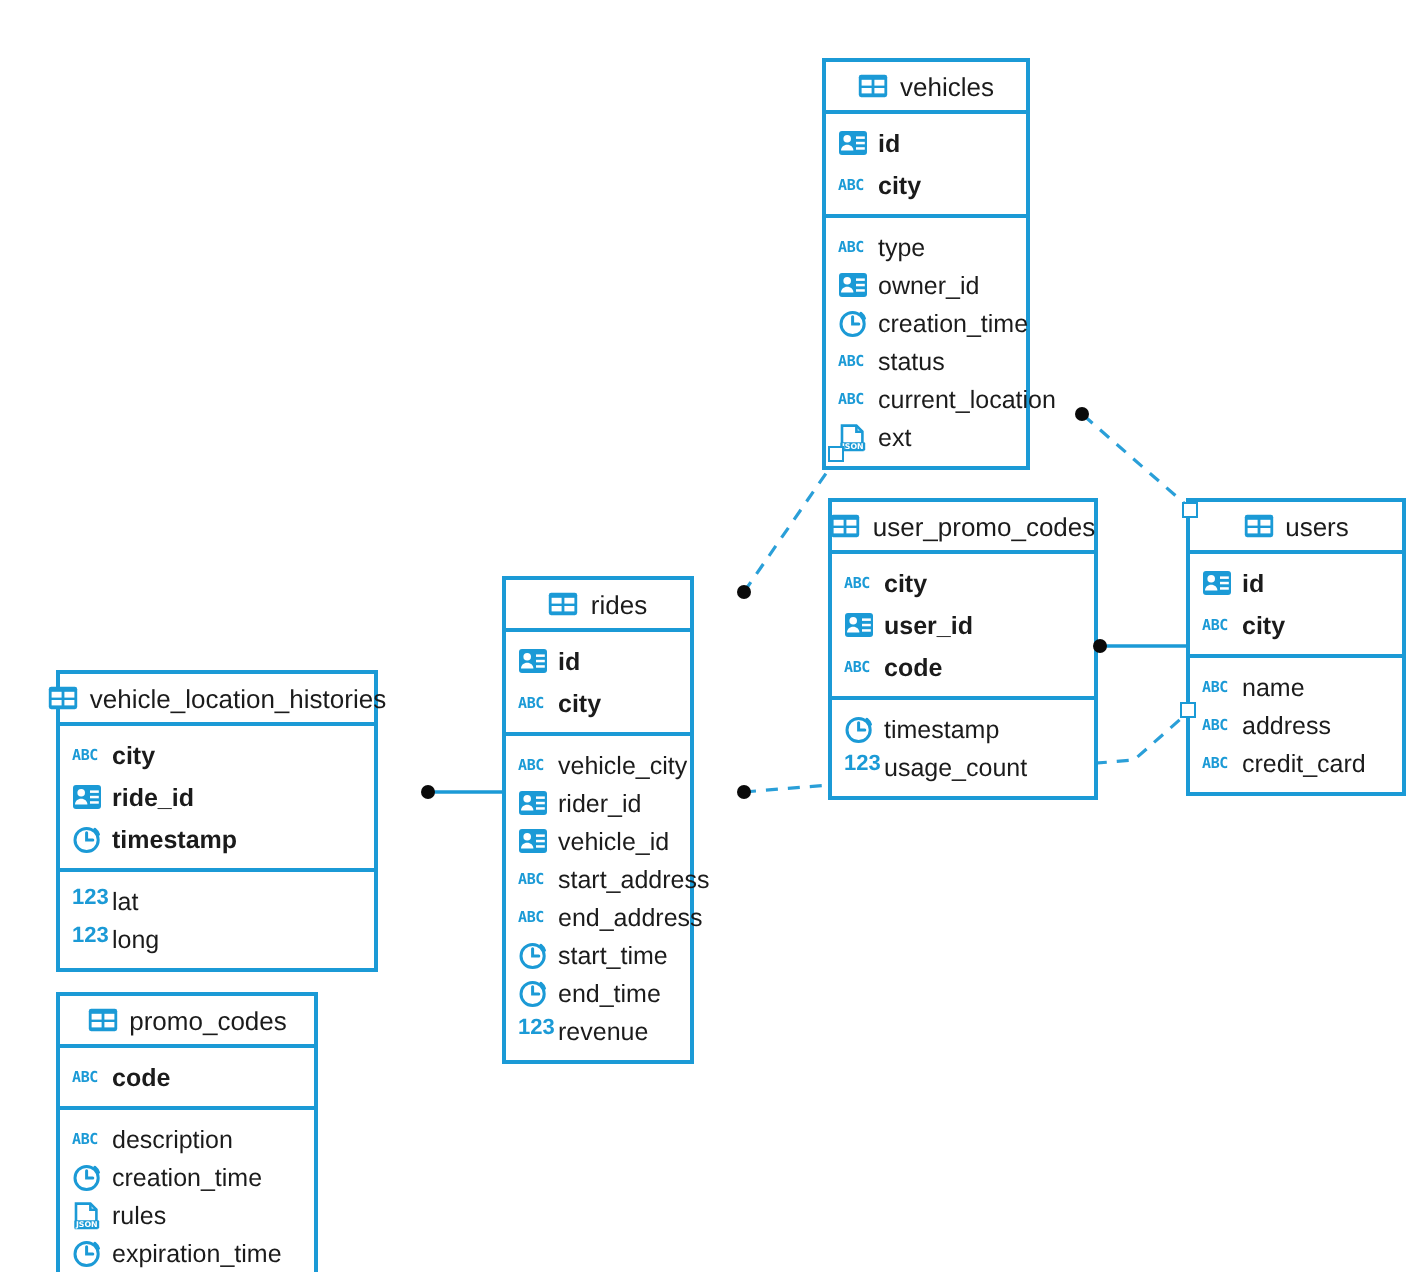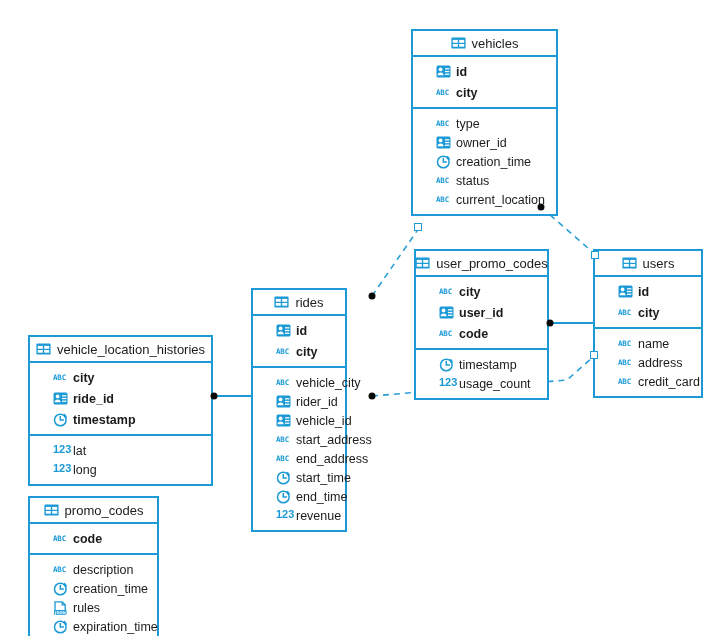--- a/index.html
+++ b/index.html
@@ -31,21 +31,21 @@
   }
   .t-title{
     font-size:13px;color:#1b1b1b;white-space:nowrap;
   }
   .t-section{box-sizing:border-box;}
   .t-section.keys{border-bottom:2px solid #1b9ad6;}
   .t-section.keys .t-row .f-name{font-weight:bold;}
   .t-row{
     height:19px;
     display:flex;align-items:center;gap:5px;
-    padding:0 23px;
+    padding:0 6px;
     box-sizing:border-box;
     white-space:nowrap;
   }
   .t-section.keys .t-row{height:21px;}
   .f-name{font-size:12.5px;color:#1b1b1b;}
 
   
   .ico{flex:0 0 auto;display:inline-block;line-height:0;}
   .ico svg{display:block;}
   .ico-abc{
@@ -95,21 +95,21 @@
 
   <div class="dot" style="left:372px;top:296px;"></div>
   <div class="sq" style="left:418px;top:227px;"></div>
   <div class="dot" style="left:541px;top:207px;"></div>
   <div class="sq" style="left:595px;top:255px;"></div>
   <div class="dot" style="left:372px;top:396px;"></div>
   <div class="sq" style="left:594px;top:355px;"></div>
   <div class="dot" style="left:214px;top:396px;"></div>
   <div class="dot" style="left:550px;top:323px;"></div>
 
-<div class="table" style="left: 411px; top: 29px; width: 147px;">
+<div class="table" style="left: 411px; top: 29px; width: 104px;">
       <div class="t-header">
         <span class="ico">
           <svg width="15" height="12" viewBox="0 0 15 12">
             <rect x="0.4" y="0.4" width="14.2" height="11.2" rx="1.2" fill="#1b9ad6"></rect>
             <rect x="1.8" y="2.9" width="5" height="2.9" fill="#ffffff"></rect>
             <rect x="8.2" y="2.9" width="5" height="2.9" fill="#ffffff"></rect>
             <rect x="1.8" y="7.0" width="5" height="2.7" fill="#ffffff"></rect>
             <rect x="8.2" y="7.0" width="5" height="2.7" fill="#ffffff"></rect>
           </svg>
         </span>
@@ -162,316 +162,327 @@
           </span>
           <span class="f-name">creation_time</span>
         </div>
         <div class="t-row">
           <span class="ico ico-abc">ABC</span>
           <span class="f-name">status</span>
         </div>
         <div class="t-row">
           <span class="ico ico-abc">ABC</span>
           <span class="f-name">current_location</span>
-        </div>
-      </div>
-    </div>
-    <div class="table" style="left: 414px; top: 249px; width: 135px;">
-      <div class="t-header">
-        <span class="ico">
-          <svg width="15" height="12" viewBox="0 0 15 12">
-            <rect x="0.4" y="0.4" width="14.2" height="11.2" rx="1.2" fill="#1b9ad6"></rect>
-            <rect x="1.8" y="2.9" width="5" height="2.9" fill="#ffffff"></rect>
-            <rect x="8.2" y="2.9" width="5" height="2.9" fill="#ffffff"></rect>
-            <rect x="1.8" y="7.0" width="5" height="2.7" fill="#ffffff"></rect>
-            <rect x="8.2" y="7.0" width="5" height="2.7" fill="#ffffff"></rect>
-          </svg>
-        </span>
-        <span class="t-title">user_promo_codes</span>
-      </div>
-      <div class="t-section keys" style="padding: 4px 0px;">
-        <div class="t-row">
-          <span class="ico ico-abc">ABC</span>
-          <span class="f-name">city</span>
-        </div>
-        <div class="t-row">
-          <span class="ico">
-            <svg width="15" height="13" viewBox="0 0 15 13">
-              <rect x="0.5" y="0.5" width="14" height="12" rx="1.5" fill="#1b9ad6"></rect>
-              <circle cx="4.6" cy="4.4" r="1.9" fill="#ffffff"></circle>
-              <path d="M1.5 10.3c0-1.8 1.4-2.9 3.1-2.9s3.1 1.1 3.1 2.9z" fill="#ffffff"></path>
-              <rect x="9" y="3.2" width="4.4" height="1.25" fill="#ffffff"></rect>
-              <rect x="9" y="5.9" width="4.4" height="1.25" fill="#ffffff"></rect>
-              <rect x="9" y="8.6" width="4.4" height="1.25" fill="#ffffff"></rect>
-            </svg>
-          </span>
-          <span class="f-name">user_id</span>
-        </div>
-        <div class="t-row">
-          <span class="ico ico-abc">ABC</span>
-          <span class="f-name">code</span>
-        </div>
-      </div>
-      <div class="t-section fields" style="padding: 5px 0px;">
-        <div class="t-row">
-          <span class="ico">
-            <svg width="15" height="14" viewBox="0 0 15 14">
-              <circle cx="7.3" cy="7" r="5.8" fill="none" stroke="#1b9ad6" stroke-width="1.5"></circle>
-              <path d="M7.3 3.4 v3.6 h3.1" fill="none" stroke="#1b9ad6" stroke-width="1.5" stroke-linecap="round"></path>
-              <path d="M11.4 1.6 a6.2 6.2 0 0 1 1.9 2.6" fill="none" stroke="#1b9ad6" stroke-width="1.4" stroke-linecap="round"></path>
-            </svg>
-          </span>
-          <span class="f-name">timestamp</span>
-        </div>
-        <div class="t-row">
-          <span class="ico ico-num">123</span>
-          <span class="f-name">usage_count</span>
-        </div>
-      </div>
-    </div>
-    <div class="table" style="left: 593px; top: 249px; width: 110px;">
-      <div class="t-header">
-        <span class="ico">
-          <svg width="15" height="12" viewBox="0 0 15 12">
-            <rect x="0.4" y="0.4" width="14.2" height="11.2" rx="1.2" fill="#1b9ad6"></rect>
-            <rect x="1.8" y="2.9" width="5" height="2.9" fill="#ffffff"></rect>
-            <rect x="8.2" y="2.9" width="5" height="2.9" fill="#ffffff"></rect>
-            <rect x="1.8" y="7.0" width="5" height="2.7" fill="#ffffff"></rect>
-            <rect x="8.2" y="7.0" width="5" height="2.7" fill="#ffffff"></rect>
-          </svg>
-        </span>
-        <span class="t-title">users</span>
-      </div>
-      <div class="t-section keys" style="padding: 4px 0px;">
-        <div class="t-row">
-          <span class="ico">
-            <svg width="15" height="13" viewBox="0 0 15 13">
-              <rect x="0.5" y="0.5" width="14" height="12" rx="1.5" fill="#1b9ad6"></rect>
-              <circle cx="4.6" cy="4.4" r="1.9" fill="#ffffff"></circle>
-              <path d="M1.5 10.3c0-1.8 1.4-2.9 3.1-2.9s3.1 1.1 3.1 2.9z" fill="#ffffff"></path>
-              <rect x="9" y="3.2" width="4.4" height="1.25" fill="#ffffff"></rect>
-              <rect x="9" y="5.9" width="4.4" height="1.25" fill="#ffffff"></rect>
-              <rect x="9" y="8.6" width="4.4" height="1.25" fill="#ffffff"></rect>
-            </svg>
-          </span>
-          <span class="f-name">id</span>
-        </div>
-        <div class="t-row">
-          <span class="ico ico-abc">ABC</span>
-          <span class="f-name">city</span>
-        </div>
-      </div>
-      <div class="t-section fields" style="padding: 5px 0px;">
-        <div class="t-row">
-          <span class="ico ico-abc">ABC</span>
-          <span class="f-name">name</span>
-        </div>
-        <div class="t-row">
-          <span class="ico ico-abc">ABC</span>
-          <span class="f-name">address</span>
-        </div>
-        <div class="t-row">
-          <span class="ico ico-abc">ABC</span>
-          <span class="f-name">credit_card</span>
-        </div>
-      </div>
-    </div>
-    <div class="table" style="left: 251px; top: 288px; width: 96px;">
-      <div class="t-header">
-        <span class="ico">
-          <svg width="15" height="12" viewBox="0 0 15 12">
-            <rect x="0.4" y="0.4" width="14.2" height="11.2" rx="1.2" fill="#1b9ad6"></rect>
-            <rect x="1.8" y="2.9" width="5" height="2.9" fill="#ffffff"></rect>
-            <rect x="8.2" y="2.9" width="5" height="2.9" fill="#ffffff"></rect>
-            <rect x="1.8" y="7.0" width="5" height="2.7" fill="#ffffff"></rect>
-            <rect x="8.2" y="7.0" width="5" height="2.7" fill="#ffffff"></rect>
-          </svg>
-        </span>
-        <span class="t-title">rides</span>
-      </div>
-      <div class="t-section keys" style="padding: 4px 0px;">
-        <div class="t-row">
-          <span class="ico">
-            <svg width="15" height="13" viewBox="0 0 15 13">
-              <rect x="0.5" y="0.5" width="14" height="12" rx="1.5" fill="#1b9ad6"></rect>
-              <circle cx="4.6" cy="4.4" r="1.9" fill="#ffffff"></circle>
-              <path d="M1.5 10.3c0-1.8 1.4-2.9 3.1-2.9s3.1 1.1 3.1 2.9z" fill="#ffffff"></path>
-              <rect x="9" y="3.2" width="4.4" height="1.25" fill="#ffffff"></rect>
-              <rect x="9" y="5.9" width="4.4" height="1.25" fill="#ffffff"></rect>
-              <rect x="9" y="8.6" width="4.4" height="1.25" fill="#ffffff"></rect>
-            </svg>
-          </span>
-          <span class="f-name">id</span>
-        </div>
-        <div class="t-row">
-          <span class="ico ico-abc">ABC</span>
-          <span class="f-name">city</span>
-        </div>
-      </div>
-      <div class="t-section fields" style="padding: 5px 0px;">
-        <div class="t-row">
-          <span class="ico ico-abc">ABC</span>
-          <span class="f-name">vehicle_city</span>
-        </div>
-        <div class="t-row">
-          <span class="ico">
-            <svg width="15" height="13" viewBox="0 0 15 13">
-              <rect x="0.5" y="0.5" width="14" height="12" rx="1.5" fill="#1b9ad6"></rect>
-              <circle cx="4.6" cy="4.4" r="1.9" fill="#ffffff"></circle>
-              <path d="M1.5 10.3c0-1.8 1.4-2.9 3.1-2.9s3.1 1.1 3.1 2.9z" fill="#ffffff"></path>
-              <rect x="9" y="3.2" width="4.4" height="1.25" fill="#ffffff"></rect>
-              <rect x="9" y="5.9" width="4.4" height="1.25" fill="#ffffff"></rect>
-              <rect x="9" y="8.6" width="4.4" height="1.25" fill="#ffffff"></rect>
-            </svg>
-          </span>
-          <span class="f-name">rider_id</span>
-        </div>
-        <div class="t-row">
-          <span class="ico">
-            <svg width="15" height="13" viewBox="0 0 15 13">
-              <rect x="0.5" y="0.5" width="14" height="12" rx="1.5" fill="#1b9ad6"></rect>
-              <circle cx="4.6" cy="4.4" r="1.9" fill="#ffffff"></circle>
-              <path d="M1.5 10.3c0-1.8 1.4-2.9 3.1-2.9s3.1 1.1 3.1 2.9z" fill="#ffffff"></path>
-              <rect x="9" y="3.2" width="4.4" height="1.25" fill="#ffffff"></rect>
-              <rect x="9" y="5.9" width="4.4" height="1.25" fill="#ffffff"></rect>
-              <rect x="9" y="8.6" width="4.4" height="1.25" fill="#ffffff"></rect>
-            </svg>
-          </span>
-          <span class="f-name">vehicle_id</span>
-        </div>
-        <div class="t-row">
-          <span class="ico ico-abc">ABC</span>
-          <span class="f-name">start_address</span>
-        </div>
-        <div class="t-row">
-          <span class="ico ico-abc">ABC</span>
-          <span class="f-name">end_address</span>
-        </div>
-        <div class="t-row">
-          <span class="ico">
-            <svg width="15" height="14" viewBox="0 0 15 14">
-              <circle cx="7.3" cy="7" r="5.8" fill="none" stroke="#1b9ad6" stroke-width="1.5"></circle>
-              <path d="M7.3 3.4 v3.6 h3.1" fill="none" stroke="#1b9ad6" stroke-width="1.5" stroke-linecap="round"></path>
-              <path d="M11.4 1.6 a6.2 6.2 0 0 1 1.9 2.6" fill="none" stroke="#1b9ad6" stroke-width="1.4" stroke-linecap="round"></path>
-            </svg>
-          </span>
-          <span class="f-name">start_time</span>
-        </div>
-        <div class="t-row">
-          <span class="ico">
-            <svg width="15" height="14" viewBox="0 0 15 14">
-              <circle cx="7.3" cy="7" r="5.8" fill="none" stroke="#1b9ad6" stroke-width="1.5"></circle>
-              <path d="M7.3 3.4 v3.6 h3.1" fill="none" stroke="#1b9ad6" stroke-width="1.5" stroke-linecap="round"></path>
-              <path d="M11.4 1.6 a6.2 6.2 0 0 1 1.9 2.6" fill="none" stroke="#1b9ad6" stroke-width="1.4" stroke-linecap="round"></path>
-            </svg>
-          </span>
-          <span class="f-name">end_time</span>
-        </div>
-        <div class="t-row">
-          <span class="ico ico-num">123</span>
-          <span class="f-name">revenue</span>
-        </div>
-      </div>
-    </div>
-    <div class="table" style="left: 28px; top: 335px; width: 185px;">
-      <div class="t-header">
-        <span class="ico">
-          <svg width="15" height="12" viewBox="0 0 15 12">
-            <rect x="0.4" y="0.4" width="14.2" height="11.2" rx="1.2" fill="#1b9ad6"></rect>
-            <rect x="1.8" y="2.9" width="5" height="2.9" fill="#ffffff"></rect>
-            <rect x="8.2" y="2.9" width="5" height="2.9" fill="#ffffff"></rect>
-            <rect x="1.8" y="7.0" width="5" height="2.7" fill="#ffffff"></rect>
-            <rect x="8.2" y="7.0" width="5" height="2.7" fill="#ffffff"></rect>
-          </svg>
-        </span>
-        <span class="t-title">vehicle_location_histories</span>
-      </div>
-      <div class="t-section keys" style="padding: 4px 0px;">
-        <div class="t-row">
-          <span class="ico ico-abc">ABC</span>
-          <span class="f-name">city</span>
-        </div>
-        <div class="t-row">
-          <span class="ico">
-            <svg width="15" height="13" viewBox="0 0 15 13">
-              <rect x="0.5" y="0.5" width="14" height="12" rx="1.5" fill="#1b9ad6"></rect>
-              <circle cx="4.6" cy="4.4" r="1.9" fill="#ffffff"></circle>
-              <path d="M1.5 10.3c0-1.8 1.4-2.9 3.1-2.9s3.1 1.1 3.1 2.9z" fill="#ffffff"></path>
-              <rect x="9" y="3.2" width="4.4" height="1.25" fill="#ffffff"></rect>
-              <rect x="9" y="5.9" width="4.4" height="1.25" fill="#ffffff"></rect>
-              <rect x="9" y="8.6" width="4.4" height="1.25" fill="#ffffff"></rect>
-            </svg>
-          </span>
-          <span class="f-name">ride_id</span>
-        </div>
-        <div class="t-row">
-          <span class="ico">
-            <svg width="15" height="14" viewBox="0 0 15 14">
-              <circle cx="7.3" cy="7" r="5.8" fill="none" stroke="#1b9ad6" stroke-width="1.5"></circle>
-              <path d="M7.3 3.4 v3.6 h3.1" fill="none" stroke="#1b9ad6" stroke-width="1.5" stroke-linecap="round"></path>
-              <path d="M11.4 1.6 a6.2 6.2 0 0 1 1.9 2.6" fill="none" stroke="#1b9ad6" stroke-width="1.4" stroke-linecap="round"></path>
-            </svg>
-          </span>
-          <span class="f-name">timestamp</span>
-        </div>
-      </div>
-      <div class="t-section fields" style="padding: 5px 0px;">
-        <div class="t-row">
-          <span class="ico ico-num">123</span>
-          <span class="f-name">lat</span>
-        </div>
-        <div class="t-row">
-          <span class="ico ico-num">123</span>
-          <span class="f-name">long</span>
-        </div>
-      </div>
-    </div>
-    <div class="table" style="left: 28px; top: 496px; width: 131px;">
-      <div class="t-header">
-        <span class="ico">
-          <svg width="15" height="12" viewBox="0 0 15 12">
-            <rect x="0.4" y="0.4" width="14.2" height="11.2" rx="1.2" fill="#1b9ad6"></rect>
-            <rect x="1.8" y="2.9" width="5" height="2.9" fill="#ffffff"></rect>
-            <rect x="8.2" y="2.9" width="5" height="2.9" fill="#ffffff"></rect>
-            <rect x="1.8" y="7.0" width="5" height="2.7" fill="#ffffff"></rect>
-            <rect x="8.2" y="7.0" width="5" height="2.7" fill="#ffffff"></rect>
-          </svg>
-        </span>
-        <span class="t-title">promo_codes</span>
-      </div>
-      <div class="t-section keys" style="padding: 4px 0px;">
-        <div class="t-row">
-          <span class="ico ico-abc">ABC</span>
-          <span class="f-name">code</span>
-        </div>
-      </div>
-      <div class="t-section fields" style="padding: 5px 0px;">
-        <div class="t-row">
-          <span class="ico ico-abc">ABC</span>
-          <span class="f-name">description</span>
-        </div>
-        <div class="t-row">
-          <span class="ico">
-            <svg width="15" height="14" viewBox="0 0 15 14">
-              <circle cx="7.3" cy="7" r="5.8" fill="none" stroke="#1b9ad6" stroke-width="1.5"></circle>
-              <path d="M7.3 3.4 v3.6 h3.1" fill="none" stroke="#1b9ad6" stroke-width="1.5" stroke-linecap="round"></path>
-              <path d="M11.4 1.6 a6.2 6.2 0 0 1 1.9 2.6" fill="none" stroke="#1b9ad6" stroke-width="1.4" stroke-linecap="round"></path>
-            </svg>
-          </span>
-          <span class="f-name">creation_time</span>
         </div>
         <div class="t-row">
           <span class="ico">
             <svg width="15" height="14" viewBox="0 0 15 14">
               <path d="M2 0.8 h7.2 l3 3 v9.2 h-10.2 z" fill="#ffffff" stroke="#1b9ad6" stroke-width="1.3"></path>
               <path d="M9.2 0.9 v3 h3" fill="none" stroke="#1b9ad6" stroke-width="1.3"></path>
               <rect x="1.2" y="9.1" width="12.4" height="4.2" rx="0.6" fill="#1b9ad6"></rect>
               <text x="7.4" y="12.5" font-family="DejaVu Sans, sans-serif" font-size="3.9" font-weight="bold" fill="#ffffff" text-anchor="middle">JSON</text>
             </svg>
           </span>
+          <span class="f-name">ext</span>
+        </div>
+      </div>
+    </div>
+    <div class="table" style="left: 414px; top: 249px; width: 135px;">
+      <div class="t-header">
+        <span class="ico">
+          <svg width="15" height="12" viewBox="0 0 15 12">
+            <rect x="0.4" y="0.4" width="14.2" height="11.2" rx="1.2" fill="#1b9ad6"></rect>
+            <rect x="1.8" y="2.9" width="5" height="2.9" fill="#ffffff"></rect>
+            <rect x="8.2" y="2.9" width="5" height="2.9" fill="#ffffff"></rect>
+            <rect x="1.8" y="7.0" width="5" height="2.7" fill="#ffffff"></rect>
+            <rect x="8.2" y="7.0" width="5" height="2.7" fill="#ffffff"></rect>
+          </svg>
+        </span>
+        <span class="t-title">user_promo_codes</span>
+      </div>
+      <div class="t-section keys" style="padding: 4px 0px;">
+        <div class="t-row">
+          <span class="ico ico-abc">ABC</span>
+          <span class="f-name">city</span>
+        </div>
+        <div class="t-row">
+          <span class="ico">
+            <svg width="15" height="13" viewBox="0 0 15 13">
+              <rect x="0.5" y="0.5" width="14" height="12" rx="1.5" fill="#1b9ad6"></rect>
+              <circle cx="4.6" cy="4.4" r="1.9" fill="#ffffff"></circle>
+              <path d="M1.5 10.3c0-1.8 1.4-2.9 3.1-2.9s3.1 1.1 3.1 2.9z" fill="#ffffff"></path>
+              <rect x="9" y="3.2" width="4.4" height="1.25" fill="#ffffff"></rect>
+              <rect x="9" y="5.9" width="4.4" height="1.25" fill="#ffffff"></rect>
+              <rect x="9" y="8.6" width="4.4" height="1.25" fill="#ffffff"></rect>
+            </svg>
+          </span>
+          <span class="f-name">user_id</span>
+        </div>
+        <div class="t-row">
+          <span class="ico ico-abc">ABC</span>
+          <span class="f-name">code</span>
+        </div>
+      </div>
+      <div class="t-section fields" style="padding: 5px 0px;">
+        <div class="t-row">
+          <span class="ico">
+            <svg width="15" height="14" viewBox="0 0 15 14">
+              <circle cx="7.3" cy="7" r="5.8" fill="none" stroke="#1b9ad6" stroke-width="1.5"></circle>
+              <path d="M7.3 3.4 v3.6 h3.1" fill="none" stroke="#1b9ad6" stroke-width="1.5" stroke-linecap="round"></path>
+              <path d="M11.4 1.6 a6.2 6.2 0 0 1 1.9 2.6" fill="none" stroke="#1b9ad6" stroke-width="1.4" stroke-linecap="round"></path>
+            </svg>
+          </span>
+          <span class="f-name">timestamp</span>
+        </div>
+        <div class="t-row">
+          <span class="ico ico-num">123</span>
+          <span class="f-name">usage_count</span>
+        </div>
+      </div>
+    </div>
+    <div class="table" style="left: 593px; top: 249px; width: 110px;">
+      <div class="t-header">
+        <span class="ico">
+          <svg width="15" height="12" viewBox="0 0 15 12">
+            <rect x="0.4" y="0.4" width="14.2" height="11.2" rx="1.2" fill="#1b9ad6"></rect>
+            <rect x="1.8" y="2.9" width="5" height="2.9" fill="#ffffff"></rect>
+            <rect x="8.2" y="2.9" width="5" height="2.9" fill="#ffffff"></rect>
+            <rect x="1.8" y="7.0" width="5" height="2.7" fill="#ffffff"></rect>
+            <rect x="8.2" y="7.0" width="5" height="2.7" fill="#ffffff"></rect>
+          </svg>
+        </span>
+        <span class="t-title">users</span>
+      </div>
+      <div class="t-section keys" style="padding: 4px 0px;">
+        <div class="t-row">
+          <span class="ico">
+            <svg width="15" height="13" viewBox="0 0 15 13">
+              <rect x="0.5" y="0.5" width="14" height="12" rx="1.5" fill="#1b9ad6"></rect>
+              <circle cx="4.6" cy="4.4" r="1.9" fill="#ffffff"></circle>
+              <path d="M1.5 10.3c0-1.8 1.4-2.9 3.1-2.9s3.1 1.1 3.1 2.9z" fill="#ffffff"></path>
+              <rect x="9" y="3.2" width="4.4" height="1.25" fill="#ffffff"></rect>
+              <rect x="9" y="5.9" width="4.4" height="1.25" fill="#ffffff"></rect>
+              <rect x="9" y="8.6" width="4.4" height="1.25" fill="#ffffff"></rect>
+            </svg>
+          </span>
+          <span class="f-name">id</span>
+        </div>
+        <div class="t-row">
+          <span class="ico ico-abc">ABC</span>
+          <span class="f-name">city</span>
+        </div>
+      </div>
+      <div class="t-section fields" style="padding: 5px 0px;">
+        <div class="t-row">
+          <span class="ico ico-abc">ABC</span>
+          <span class="f-name">name</span>
+        </div>
+        <div class="t-row">
+          <span class="ico ico-abc">ABC</span>
+          <span class="f-name">address</span>
+        </div>
+        <div class="t-row">
+          <span class="ico ico-abc">ABC</span>
+          <span class="f-name">credit_card</span>
+        </div>
+      </div>
+    </div>
+    <div class="table" style="left: 251px; top: 288px; width: 96px;">
+      <div class="t-header">
+        <span class="ico">
+          <svg width="15" height="12" viewBox="0 0 15 12">
+            <rect x="0.4" y="0.4" width="14.2" height="11.2" rx="1.2" fill="#1b9ad6"></rect>
+            <rect x="1.8" y="2.9" width="5" height="2.9" fill="#ffffff"></rect>
+            <rect x="8.2" y="2.9" width="5" height="2.9" fill="#ffffff"></rect>
+            <rect x="1.8" y="7.0" width="5" height="2.7" fill="#ffffff"></rect>
+            <rect x="8.2" y="7.0" width="5" height="2.7" fill="#ffffff"></rect>
+          </svg>
+        </span>
+        <span class="t-title">rides</span>
+      </div>
+      <div class="t-section keys" style="padding: 4px 0px;">
+        <div class="t-row">
+          <span class="ico">
+            <svg width="15" height="13" viewBox="0 0 15 13">
+              <rect x="0.5" y="0.5" width="14" height="12" rx="1.5" fill="#1b9ad6"></rect>
+              <circle cx="4.6" cy="4.4" r="1.9" fill="#ffffff"></circle>
+              <path d="M1.5 10.3c0-1.8 1.4-2.9 3.1-2.9s3.1 1.1 3.1 2.9z" fill="#ffffff"></path>
+              <rect x="9" y="3.2" width="4.4" height="1.25" fill="#ffffff"></rect>
+              <rect x="9" y="5.9" width="4.4" height="1.25" fill="#ffffff"></rect>
+              <rect x="9" y="8.6" width="4.4" height="1.25" fill="#ffffff"></rect>
+            </svg>
+          </span>
+          <span class="f-name">id</span>
+        </div>
+        <div class="t-row">
+          <span class="ico ico-abc">ABC</span>
+          <span class="f-name">city</span>
+        </div>
+      </div>
+      <div class="t-section fields" style="padding: 5px 0px;">
+        <div class="t-row">
+          <span class="ico ico-abc">ABC</span>
+          <span class="f-name">vehicle_city</span>
+        </div>
+        <div class="t-row">
+          <span class="ico">
+            <svg width="15" height="13" viewBox="0 0 15 13">
+              <rect x="0.5" y="0.5" width="14" height="12" rx="1.5" fill="#1b9ad6"></rect>
+              <circle cx="4.6" cy="4.4" r="1.9" fill="#ffffff"></circle>
+              <path d="M1.5 10.3c0-1.8 1.4-2.9 3.1-2.9s3.1 1.1 3.1 2.9z" fill="#ffffff"></path>
+              <rect x="9" y="3.2" width="4.4" height="1.25" fill="#ffffff"></rect>
+              <rect x="9" y="5.9" width="4.4" height="1.25" fill="#ffffff"></rect>
+              <rect x="9" y="8.6" width="4.4" height="1.25" fill="#ffffff"></rect>
+            </svg>
+          </span>
+          <span class="f-name">rider_id</span>
+        </div>
+        <div class="t-row">
+          <span class="ico">
+            <svg width="15" height="13" viewBox="0 0 15 13">
+              <rect x="0.5" y="0.5" width="14" height="12" rx="1.5" fill="#1b9ad6"></rect>
+              <circle cx="4.6" cy="4.4" r="1.9" fill="#ffffff"></circle>
+              <path d="M1.5 10.3c0-1.8 1.4-2.9 3.1-2.9s3.1 1.1 3.1 2.9z" fill="#ffffff"></path>
+              <rect x="9" y="3.2" width="4.4" height="1.25" fill="#ffffff"></rect>
+              <rect x="9" y="5.9" width="4.4" height="1.25" fill="#ffffff"></rect>
+              <rect x="9" y="8.6" width="4.4" height="1.25" fill="#ffffff"></rect>
+            </svg>
+          </span>
+          <span class="f-name">vehicle_id</span>
+        </div>
+        <div class="t-row">
+          <span class="ico ico-abc">ABC</span>
+          <span class="f-name">start_address</span>
+        </div>
+        <div class="t-row">
+          <span class="ico ico-abc">ABC</span>
+          <span class="f-name">end_address</span>
+        </div>
+        <div class="t-row">
+          <span class="ico">
+            <svg width="15" height="14" viewBox="0 0 15 14">
+              <circle cx="7.3" cy="7" r="5.8" fill="none" stroke="#1b9ad6" stroke-width="1.5"></circle>
+              <path d="M7.3 3.4 v3.6 h3.1" fill="none" stroke="#1b9ad6" stroke-width="1.5" stroke-linecap="round"></path>
+              <path d="M11.4 1.6 a6.2 6.2 0 0 1 1.9 2.6" fill="none" stroke="#1b9ad6" stroke-width="1.4" stroke-linecap="round"></path>
+            </svg>
+          </span>
+          <span class="f-name">start_time</span>
+        </div>
+        <div class="t-row">
+          <span class="ico">
+            <svg width="15" height="14" viewBox="0 0 15 14">
+              <circle cx="7.3" cy="7" r="5.8" fill="none" stroke="#1b9ad6" stroke-width="1.5"></circle>
+              <path d="M7.3 3.4 v3.6 h3.1" fill="none" stroke="#1b9ad6" stroke-width="1.5" stroke-linecap="round"></path>
+              <path d="M11.4 1.6 a6.2 6.2 0 0 1 1.9 2.6" fill="none" stroke="#1b9ad6" stroke-width="1.4" stroke-linecap="round"></path>
+            </svg>
+          </span>
+          <span class="f-name">end_time</span>
+        </div>
+        <div class="t-row">
+          <span class="ico ico-num">123</span>
+          <span class="f-name">revenue</span>
+        </div>
+      </div>
+    </div>
+    <div class="table" style="left: 28px; top: 335px; width: 161px;">
+      <div class="t-header">
+        <span class="ico">
+          <svg width="15" height="12" viewBox="0 0 15 12">
+            <rect x="0.4" y="0.4" width="14.2" height="11.2" rx="1.2" fill="#1b9ad6"></rect>
+            <rect x="1.8" y="2.9" width="5" height="2.9" fill="#ffffff"></rect>
+            <rect x="8.2" y="2.9" width="5" height="2.9" fill="#ffffff"></rect>
+            <rect x="1.8" y="7.0" width="5" height="2.7" fill="#ffffff"></rect>
+            <rect x="8.2" y="7.0" width="5" height="2.7" fill="#ffffff"></rect>
+          </svg>
+        </span>
+        <span class="t-title">vehicle_location_histories</span>
+      </div>
+      <div class="t-section keys" style="padding: 4px 0px;">
+        <div class="t-row">
+          <span class="ico ico-abc">ABC</span>
+          <span class="f-name">city</span>
+        </div>
+        <div class="t-row">
+          <span class="ico">
+            <svg width="15" height="13" viewBox="0 0 15 13">
+              <rect x="0.5" y="0.5" width="14" height="12" rx="1.5" fill="#1b9ad6"></rect>
+              <circle cx="4.6" cy="4.4" r="1.9" fill="#ffffff"></circle>
+              <path d="M1.5 10.3c0-1.8 1.4-2.9 3.1-2.9s3.1 1.1 3.1 2.9z" fill="#ffffff"></path>
+              <rect x="9" y="3.2" width="4.4" height="1.25" fill="#ffffff"></rect>
+              <rect x="9" y="5.9" width="4.4" height="1.25" fill="#ffffff"></rect>
+              <rect x="9" y="8.6" width="4.4" height="1.25" fill="#ffffff"></rect>
+            </svg>
+          </span>
+          <span class="f-name">ride_id</span>
+        </div>
+        <div class="t-row">
+          <span class="ico">
+            <svg width="15" height="14" viewBox="0 0 15 14">
+              <circle cx="7.3" cy="7" r="5.8" fill="none" stroke="#1b9ad6" stroke-width="1.5"></circle>
+              <path d="M7.3 3.4 v3.6 h3.1" fill="none" stroke="#1b9ad6" stroke-width="1.5" stroke-linecap="round"></path>
+              <path d="M11.4 1.6 a6.2 6.2 0 0 1 1.9 2.6" fill="none" stroke="#1b9ad6" stroke-width="1.4" stroke-linecap="round"></path>
+            </svg>
+          </span>
+          <span class="f-name">timestamp</span>
+        </div>
+      </div>
+      <div class="t-section fields" style="padding: 5px 0px;">
+        <div class="t-row">
+          <span class="ico ico-num">123</span>
+          <span class="f-name">lat</span>
+        </div>
+        <div class="t-row">
+          <span class="ico ico-num">123</span>
+          <span class="f-name">long</span>
+        </div>
+      </div>
+    </div>
+    <div class="table" style="left: 28px; top: 496px; width: 131px;">
+      <div class="t-header">
+        <span class="ico">
+          <svg width="15" height="12" viewBox="0 0 15 12">
+            <rect x="0.4" y="0.4" width="14.2" height="11.2" rx="1.2" fill="#1b9ad6"></rect>
+            <rect x="1.8" y="2.9" width="5" height="2.9" fill="#ffffff"></rect>
+            <rect x="8.2" y="2.9" width="5" height="2.9" fill="#ffffff"></rect>
+            <rect x="1.8" y="7.0" width="5" height="2.7" fill="#ffffff"></rect>
+            <rect x="8.2" y="7.0" width="5" height="2.7" fill="#ffffff"></rect>
+          </svg>
+        </span>
+        <span class="t-title">promo_codes</span>
+      </div>
+      <div class="t-section keys" style="padding: 4px 0px;">
+        <div class="t-row">
+          <span class="ico ico-abc">ABC</span>
+          <span class="f-name">code</span>
+        </div>
+      </div>
+      <div class="t-section fields" style="padding: 5px 0px;">
+        <div class="t-row">
+          <span class="ico ico-abc">ABC</span>
+          <span class="f-name">description</span>
+        </div>
+        <div class="t-row">
+          <span class="ico">
+            <svg width="15" height="14" viewBox="0 0 15 14">
+              <circle cx="7.3" cy="7" r="5.8" fill="none" stroke="#1b9ad6" stroke-width="1.5"></circle>
+              <path d="M7.3 3.4 v3.6 h3.1" fill="none" stroke="#1b9ad6" stroke-width="1.5" stroke-linecap="round"></path>
+              <path d="M11.4 1.6 a6.2 6.2 0 0 1 1.9 2.6" fill="none" stroke="#1b9ad6" stroke-width="1.4" stroke-linecap="round"></path>
+            </svg>
+          </span>
+          <span class="f-name">creation_time</span>
+        </div>
+        <div class="t-row">
+          <span class="ico">
+            <svg width="15" height="14" viewBox="0 0 15 14">
+              <path d="M2 0.8 h7.2 l3 3 v9.2 h-10.2 z" fill="#ffffff" stroke="#1b9ad6" stroke-width="1.3"></path>
+              <path d="M9.2 0.9 v3 h3" fill="none" stroke="#1b9ad6" stroke-width="1.3"></path>
+              <rect x="1.2" y="9.1" width="12.4" height="4.2" rx="0.6" fill="#1b9ad6"></rect>
+              <text x="7.4" y="12.5" font-family="DejaVu Sans, sans-serif" font-size="3.9" font-weight="bold" fill="#ffffff" text-anchor="middle">JSON</text>
+            </svg>
+          </span>
           <span class="f-name">rules</span>
         </div>
         <div class="t-row">
           <span class="ico">
             <svg width="15" height="14" viewBox="0 0 15 14">
               <circle cx="7.3" cy="7" r="5.8" fill="none" stroke="#1b9ad6" stroke-width="1.5"></circle>
               <path d="M7.3 3.4 v3.6 h3.1" fill="none" stroke="#1b9ad6" stroke-width="1.5" stroke-linecap="round"></path>
               <path d="M11.4 1.6 a6.2 6.2 0 0 1 1.9 2.6" fill="none" stroke="#1b9ad6" stroke-width="1.4" stroke-linecap="round"></path>
             </svg>
           </span>

